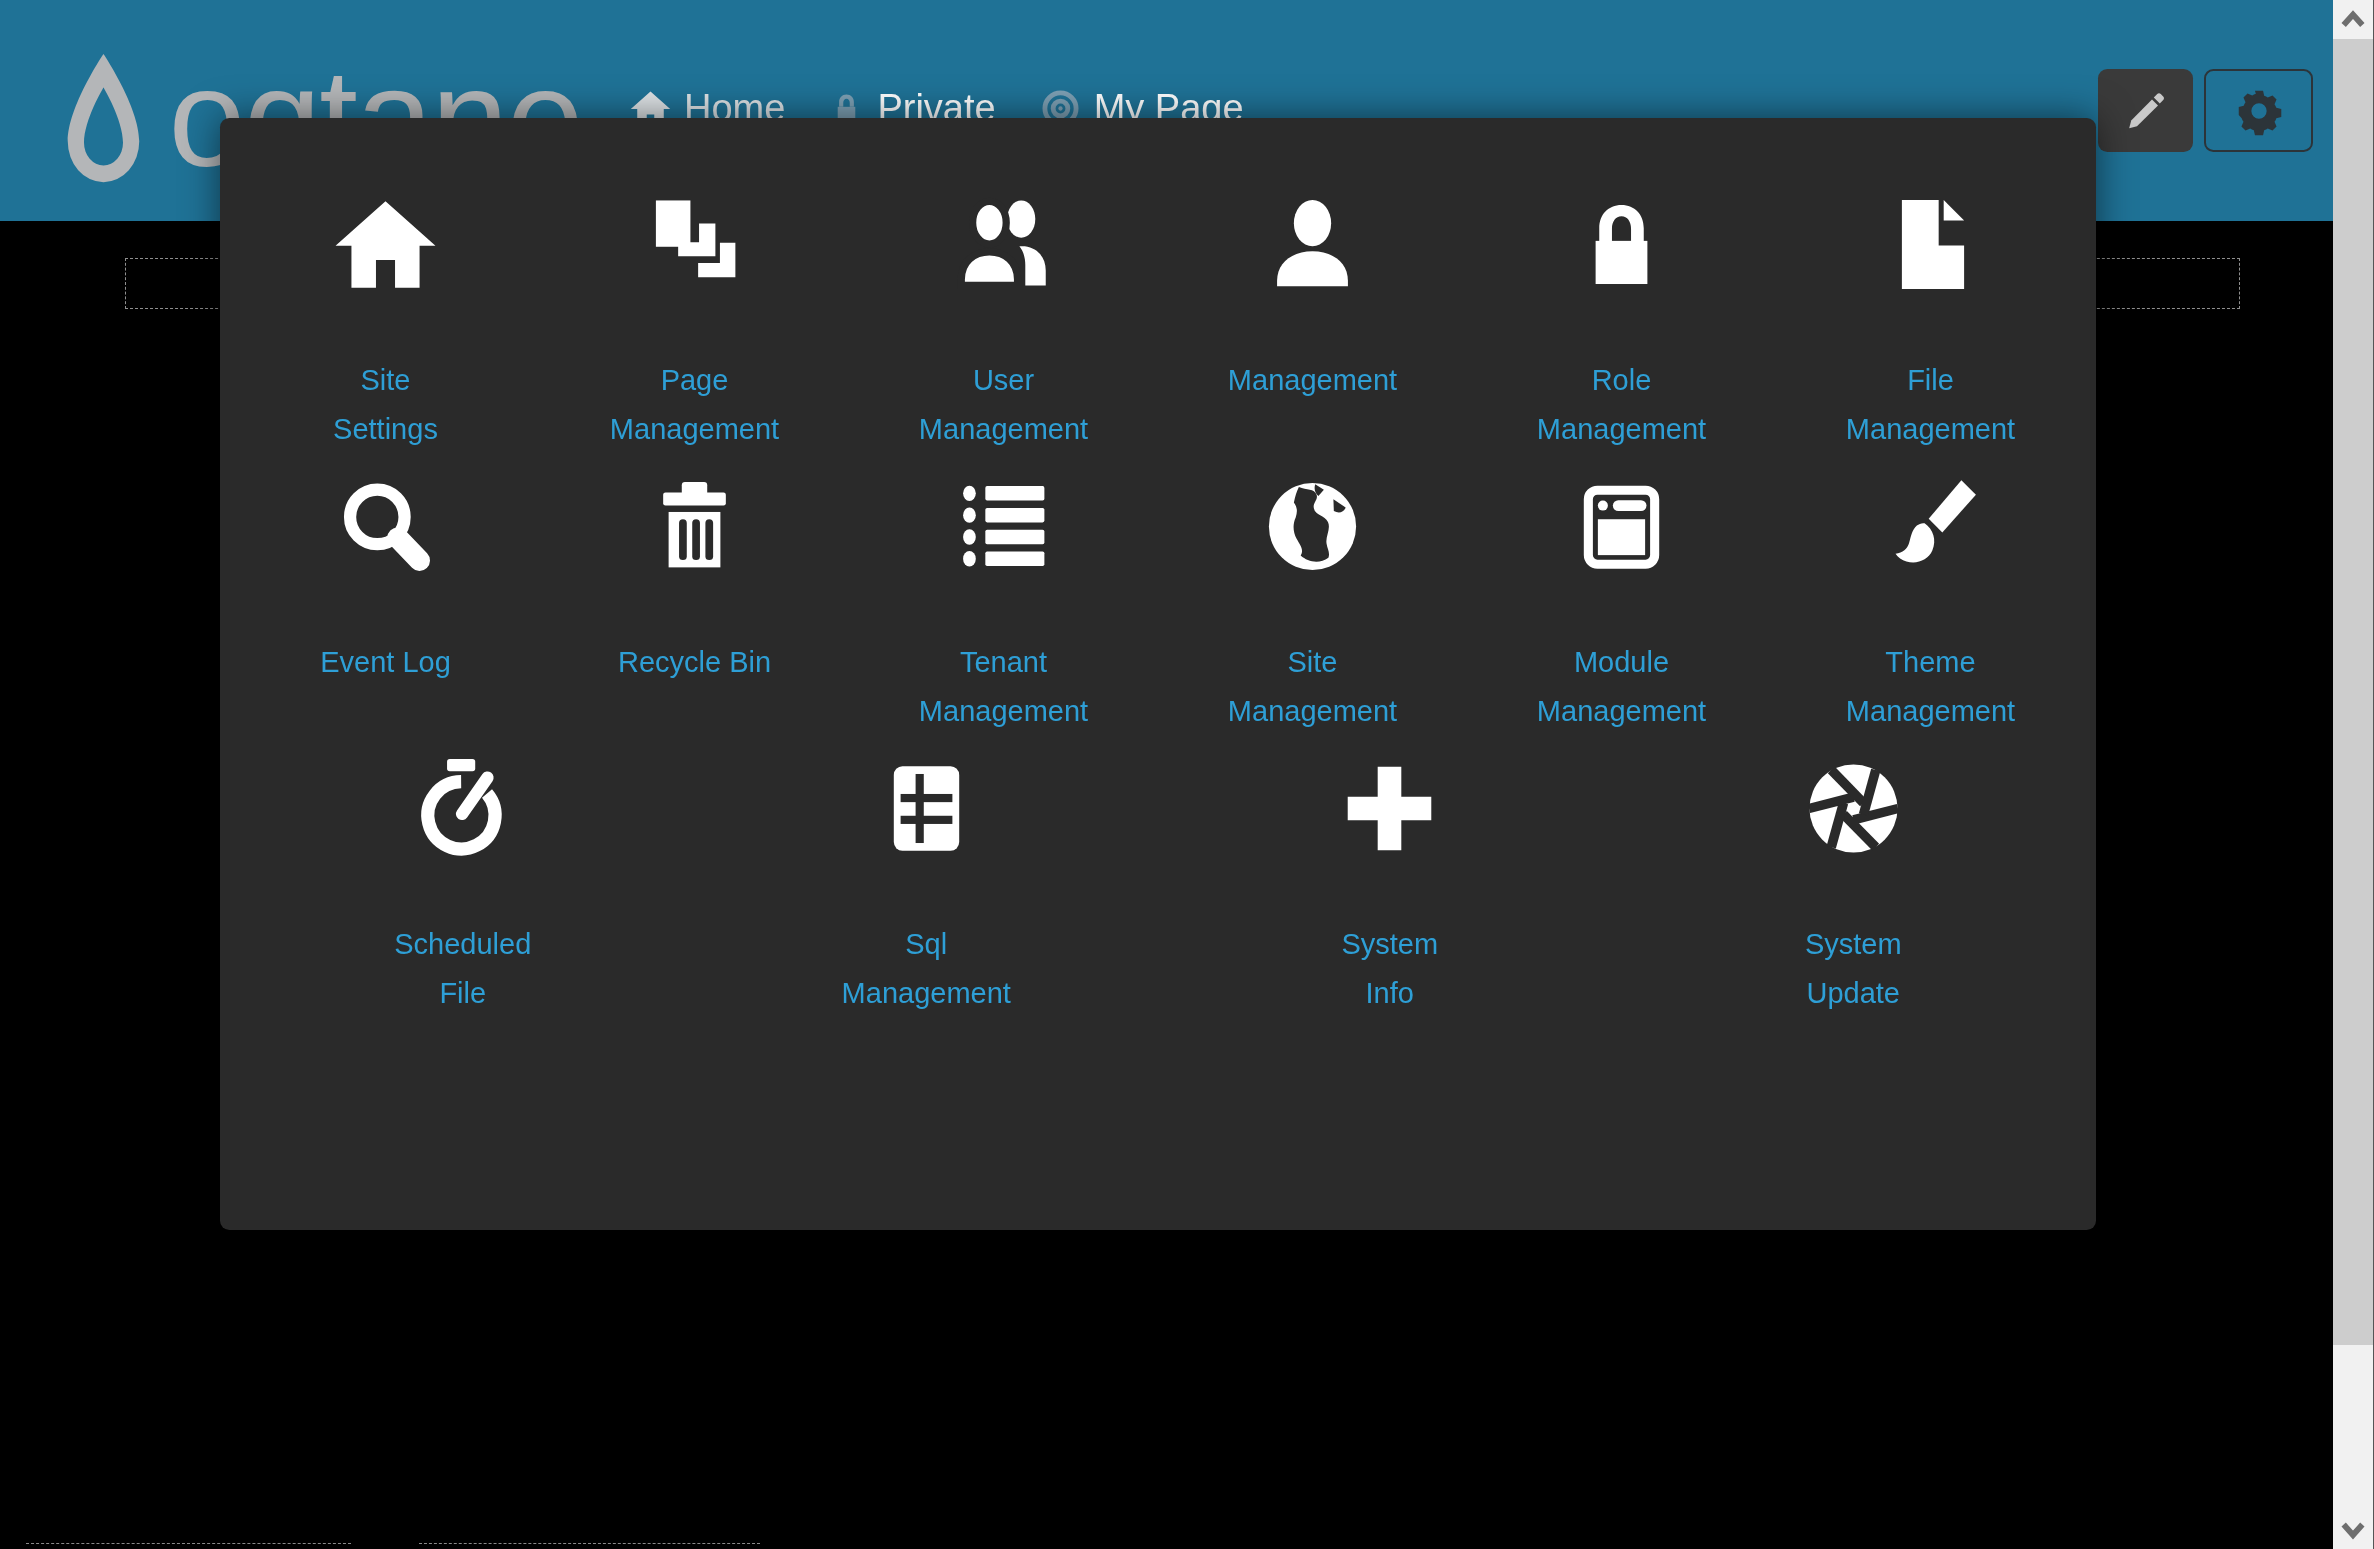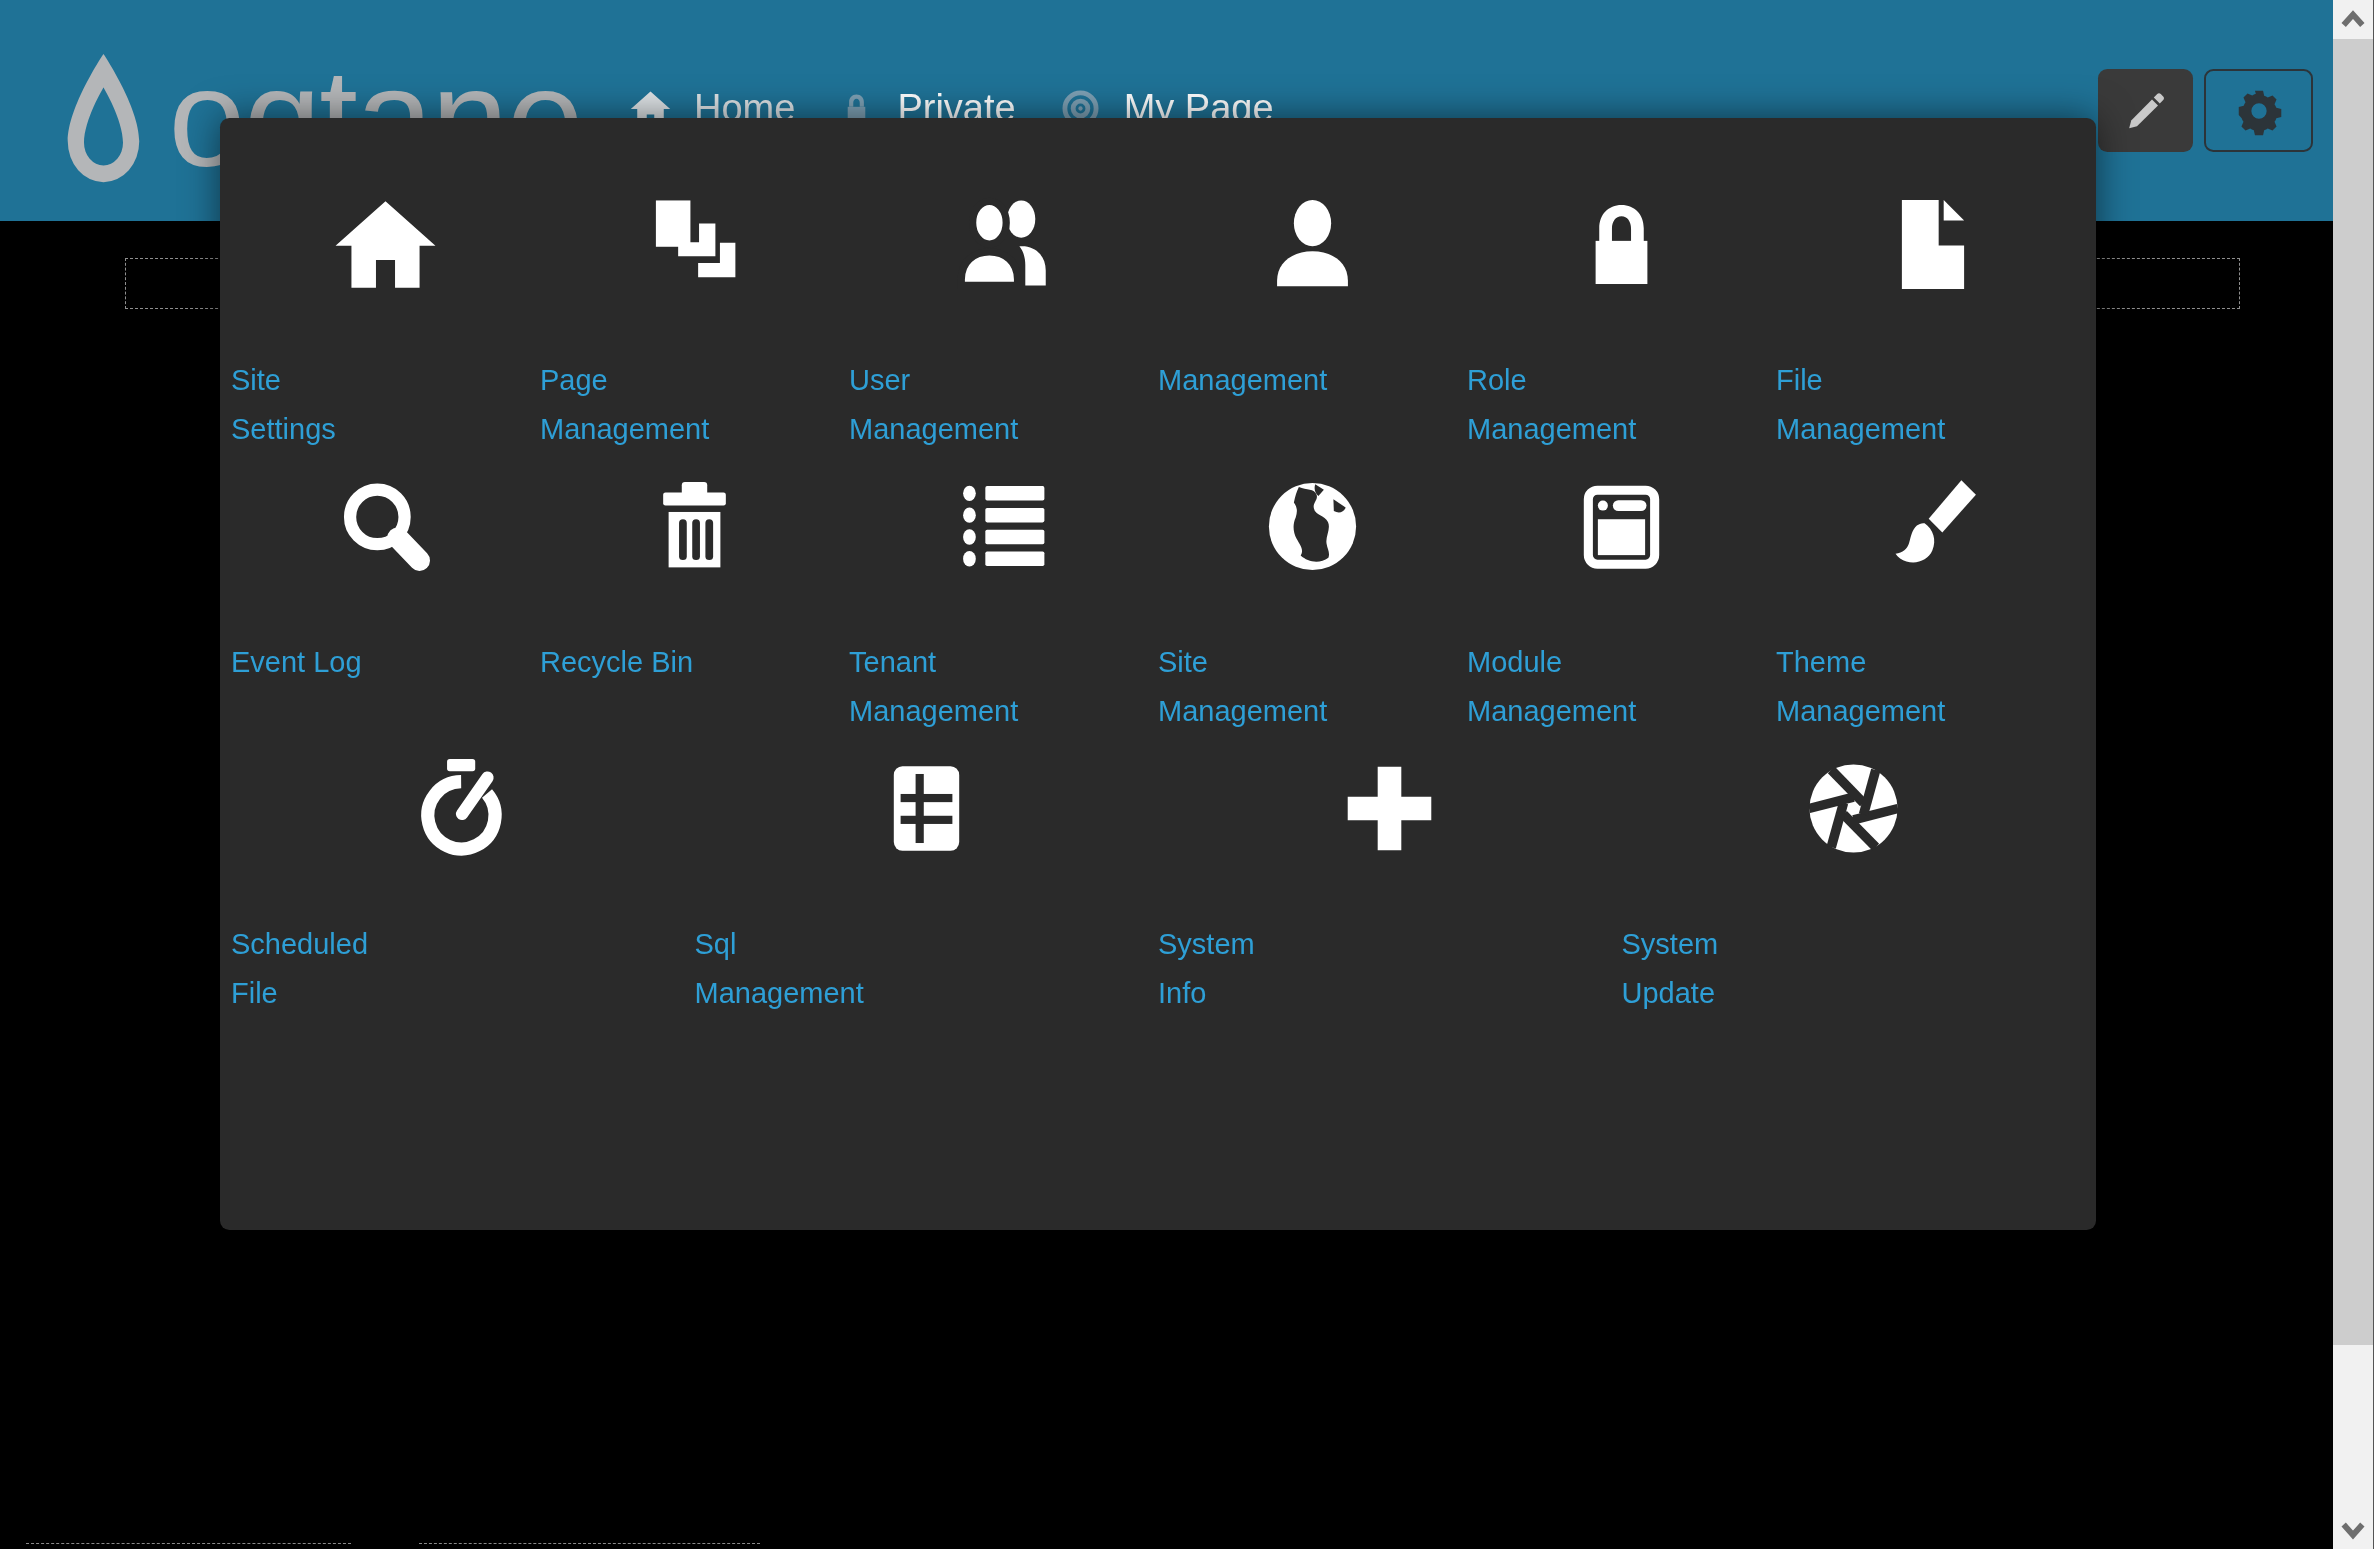--- a/index.html
+++ b/index.html
@@ -6,21 +6,21 @@
     font-family:"Liberation Sans", sans-serif;-webkit-font-smoothing:antialiased;}
   .stage{position:absolute;top:0;left:0;width:2375px;height:1549px;background:#000;}
 
   
   .topbar{position:absolute;top:0;left:0;width:2333px;height:221px;background:#1f7296;z-index:1;}
   .logo{position:absolute;top:54px;left:59px;display:flex;align-items:flex-start;}
   .logo-drop{width:89px;height:130px;}
   .logo-text{color:#b4b6b8;font-size:139px;line-height:139px;margin-left:20.4px;margin-top:-5.6px;letter-spacing:-1.9px;}
 
   .nav{position:absolute;left:629px;top:80px;display:flex;align-items:center;gap:43px;height:56px;}
-  .nav-item{display:flex;align-items:center;gap:22px;cursor:pointer;}
+  .nav-item{display:flex;align-items:center;gap:12px;cursor:pointer;}
   .nav-item .lbl{font-size:38px;}
   .nav-active .lbl{color:#dde2e5;}
   .nav-muted .lbl{color:#ffffff;}
 
   .acct{position:absolute;top:89px;left:1786px;display:flex;gap:89px;margin-top:28px;}
   .acct span{font-size:37px;color:#b9c2c8;cursor:pointer;}
 
   .hdr-btn{position:absolute;top:69px;height:83px;border-radius:9.3px;display:flex;align-items:center;justify-content:center;cursor:pointer;box-sizing:border-box;}
   .btn-edit{left:2098px;width:95px;background:#3a3a3a;}
   .btn-settings{left:2204px;width:109px;background:transparent;border:2.8px solid #2c3439;}
@@ -34,21 +34,21 @@
 
   
   .modal{position:absolute;left:220px;top:118px;width:1876px;height:1112px;background:#2a2a2a;
     border-radius:9.3px;z-index:10;box-shadow:0 0 37px rgba(0,0,0,.55);overflow:hidden;}
   .modal-header{position:relative;height:155px;background:#272727;border-bottom:1.9px solid #3a3a3a;}
   .modal-title{position:absolute;left:33px;top:0;line-height:155px;font-size:50px;color:#f7f7f7;}
   .modal-close{position:absolute;right:37px;top:41px;font-size:39px;font-weight:bold;color:#b3b3b3;cursor:pointer;}
   .modal-body{padding:67px 11px 0 11px;}
 
   .tile-row{display:flex;margin-bottom:13px;}
-  .tile{flex:1;text-align:left;cursor:pointer;}
+  .tile{flex:1;text-align:center;cursor:pointer;}
   .tile-icon{height:119px;display:flex;align-items:center;justify-content:center;}
   .tile-icon svg{height:109px;width:109px;}
   .tile-label{margin-top:52px;font-size:29px;line-height:49px;color:#2e9fd6;}
 
   
   .scrollbar{position:absolute;right:0;top:0;width:42px;height:1549px;background:#f1f1f1;z-index:30;}
   .sb-edge{position:absolute;right:0;top:0;width:1.9px;height:1549px;background:#555;}
   .sb-arrow{position:absolute;left:0;width:40px;height:39px;background:#f1f1f1;display:flex;align-items:center;justify-content:center;cursor:pointer;}
   .sb-up{top:0;}
   .sb-down{top:1510px;}

